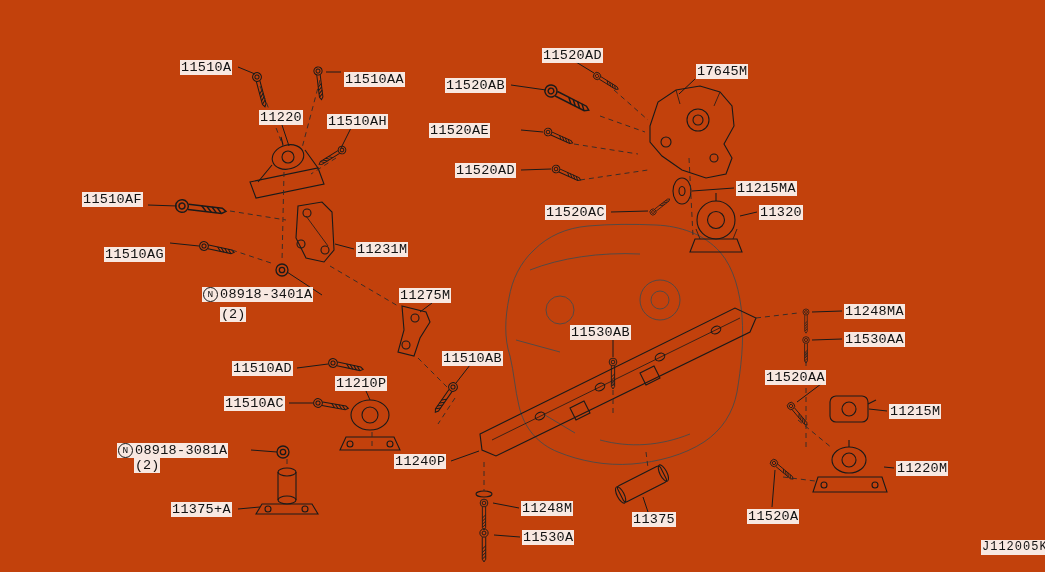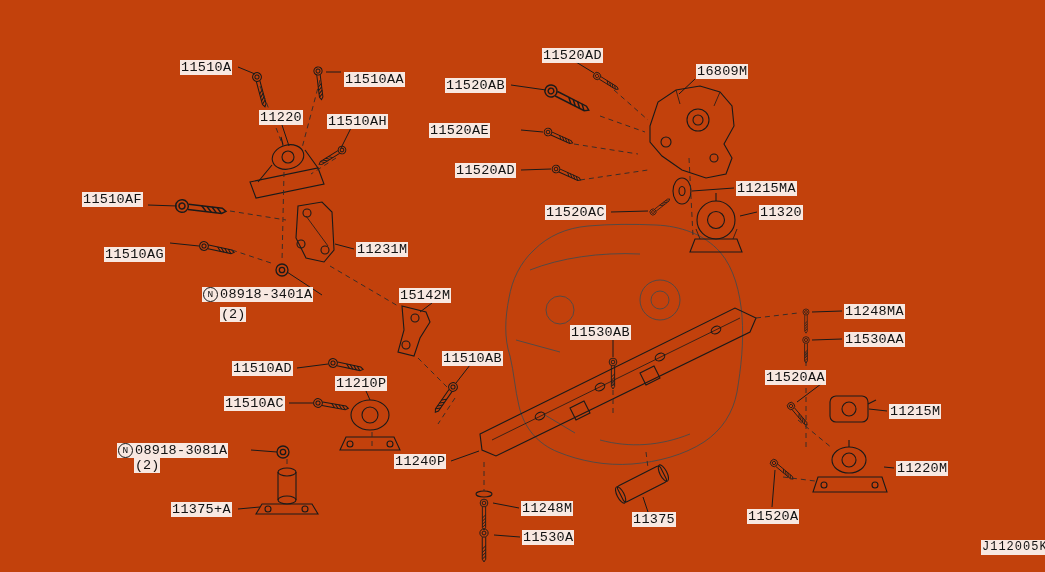--- a/index.html
+++ b/index.html
@@ -229,37 +229,37 @@
 
 <div class="lbl" style="left:180px;top:60px">11510A</div>
 <div class="lbl" style="left:344px;top:72px">11510AA</div>
 <div class="lbl" style="left:259px;top:110px">11220</div>
 <div class="lbl" style="left:327px;top:114px">11510AH</div>
 <div class="lbl" style="left:82px;top:192px">11510AF</div>
 <div class="lbl" style="left:104px;top:247px">11510AG</div>
 <div class="lbl" style="left:356px;top:242px">11231M</div>
 <div class="lbl" style="left:202px;top:287px"><span class="nmark">N</span><span>08918-3401A</span></div>
 <div class="lbl qty" style="left:220px;top:307px">(2)</div>
-<div class="lbl" style="left:399px;top:288px">15142M</div>
+<div class="lbl" style="left:399px;top:288px">11275M</div>
 <div class="lbl" style="left:232px;top:361px">11510AD</div>
 <div class="lbl" style="left:442px;top:351px">11510AB</div>
 <div class="lbl" style="left:335px;top:376px">11210P</div>
 <div class="lbl" style="left:224px;top:396px">11510AC</div>
 <div class="lbl" style="left:117px;top:443px"><span class="nmark">N</span><span>08918-3081A</span></div>
 <div class="lbl qty" style="left:134px;top:458px">(2)</div>
 <div class="lbl" style="left:171px;top:502px">11375+A</div>
 <div class="lbl" style="left:394px;top:454px">11240P</div>
 <div class="lbl" style="left:521px;top:501px">11248M</div>
 <div class="lbl" style="left:522px;top:530px">11530A</div>
 <div class="lbl" style="left:632px;top:512px">11375</div>
 <div class="lbl" style="left:542px;top:48px">11520AD</div>
 <div class="lbl" style="left:445px;top:78px">11520AB</div>
 <div class="lbl" style="left:429px;top:123px">11520AE</div>
 <div class="lbl" style="left:455px;top:163px">11520AD</div>
-<div class="lbl" style="left:696px;top:64px">16809M</div>
+<div class="lbl" style="left:696px;top:64px">17645M</div>
 <div class="lbl" style="left:736px;top:181px">11215MA</div>
 <div class="lbl" style="left:545px;top:205px">11520AC</div>
 <div class="lbl" style="left:759px;top:205px">11320</div>
 <div class="lbl" style="left:570px;top:325px">11530AB</div>
 <div class="lbl" style="left:844px;top:304px">11248MA</div>
 <div class="lbl" style="left:844px;top:332px">11530AA</div>
 <div class="lbl" style="left:765px;top:370px">11520AA</div>
 <div class="lbl" style="left:889px;top:404px">11215M</div>
 <div class="lbl" style="left:896px;top:461px">11220M</div>
 <div class="lbl" style="left:747px;top:509px">11520A</div>

